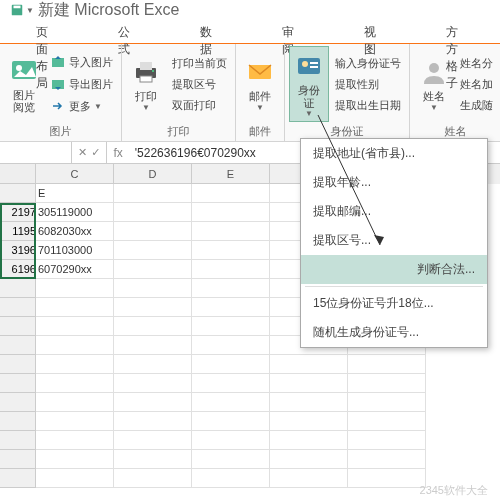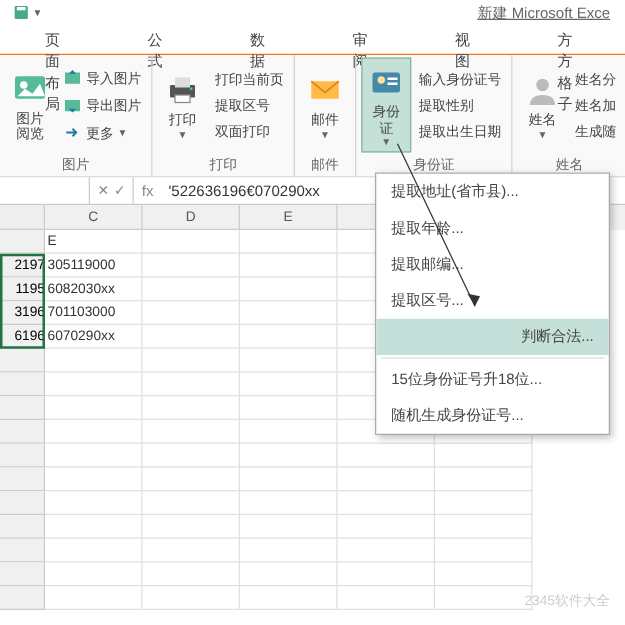--- a/index.html
+++ b/index.html
@@ -1,21 +1,21 @@
 <!DOCTYPE html>
 <html><head>
 <meta charset="utf-8">
 <style>
 * { margin: 0; padding: 0; box-sizing: border-box; font-family: "Microsoft YaHei", "SimSun", sans-serif; }
 body { background: #fff; width: 500px; height: 500px; overflow: hidden; position: relative; font-size: 12px; }
 
 .titlebar { background: #fff; height: 20px; display: flex; align-items: center; padding: 0 6px; }
 .qat-btn { display: inline-flex; align-items: center; gap: 2px; padding: 2px 4px; }
 .qat-btn svg { width: 14px; height: 14px; }
-.title-text { flex: 1; text-align: right; padding-right: 6px; color: #666; font-size: 12px; text-decoration: underline; }
+.title-text { flex: 1; text-align: left; padding-right: 6px; color: #666; font-size: 16px; }
 
 .tabs { display: flex; height: 24px; border-bottom: 1px solid #f97316; padding-left: 24px; gap: 46px; }
 .tab { padding: 4px 12px; color: #444; cursor: pointer; font-size: 12px; }
 .tab.active { background: #fff; color: #217346; border: 1px solid #ccc; border-bottom: 1px solid #fff; margin-bottom: -1px; font-style: italic; }
 
 .ribbon { display: flex; height: 98px; background: #f9f9f9; border-bottom: 1px solid #d4d4d4; }
 .ribbon-group { border-right: 1px solid #d4d4d4; padding: 2px 4px 0; display: flex; flex-direction: column; }
 .group-content { flex: 1; display: flex; gap: 2px; }
 .group-label { text-align: center; font-size: 11px; color: #666; padding: 2px 0; }
 
@@ -45,21 +45,21 @@
 .cell.header-cell { font-weight: normal; }
 .sel-col { position: absolute; left: 0; top: 20px; width: 36px; border: 2px solid #217346; pointer-events: none; }
 
 .dropdown { position: absolute; left: 300px; top: 138px; width: 188px; background: #fff; border: 1px solid #aaa; box-shadow: 2px 2px 6px rgba(0,0,0,0.25); z-index: 100; }
 .dd-item { padding: 6px 12px; font-size: 12px; color: #444; cursor: pointer; }
 .dd-item.hover { background: #c5e0d8; text-align: right; }
 .dd-sep { height: 1px; background: #ddd; margin: 2px 4px; }
 
 .arrow-overlay { position: absolute; left: 300px; top: 110px; pointer-events: none; z-index: 200; }
 
-.watermark { position: absolute; right: 12px; bottom: 12px; font-size: 11px; color: #ccc; }
+.watermark { position: absolute; right: 12px; bottom: 2px; font-size: 11px; color: #ccc; }
 </style>
 </head>
 <body>
 
 <div class="titlebar">
   <div class="qat-btn">
     <svg viewBox="0 0 16 16">
         <rect x="2" y="2" width="12" height="12" fill="#4a8" rx="1"></rect>
         <rect x="4" y="3" width="8" height="3" fill="#fff"></rect>
       </svg>

